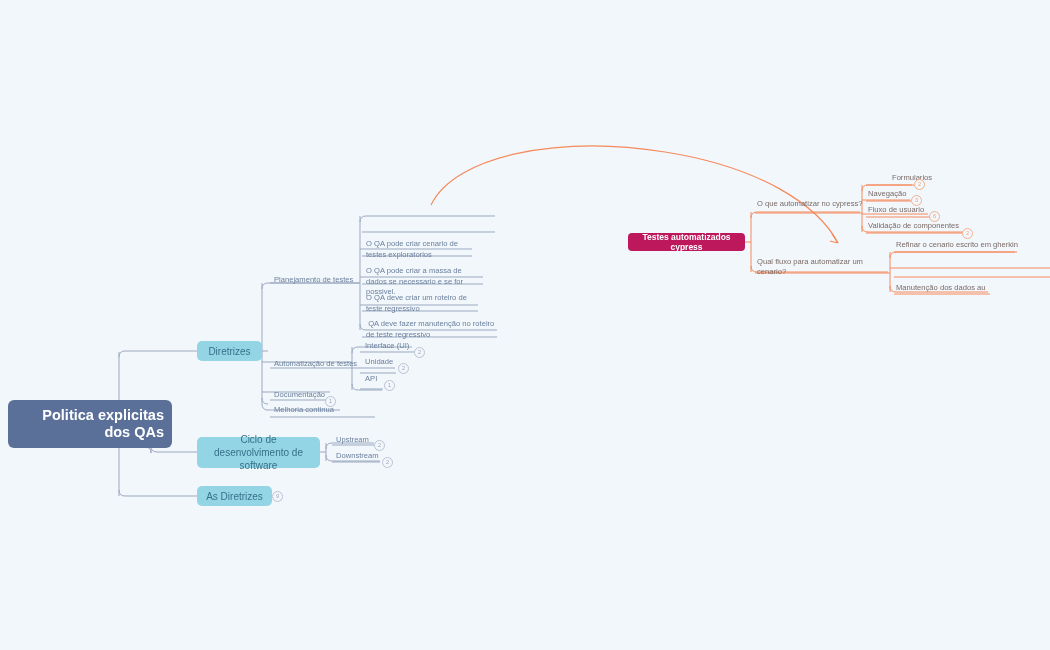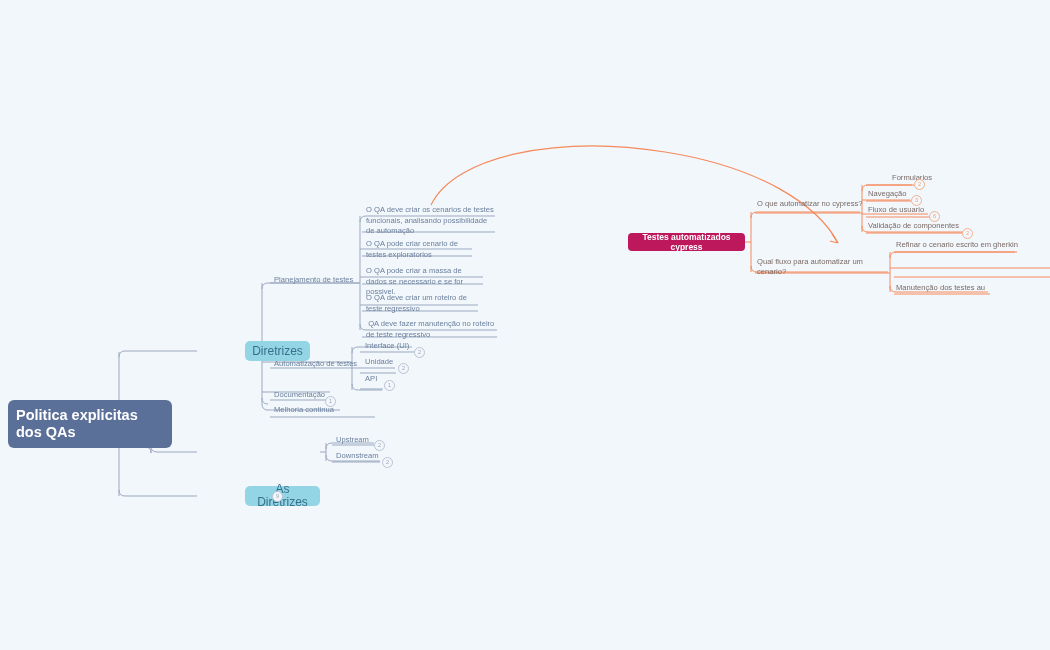--- a/index.html
+++ b/index.html
@@ -33,21 +33,21 @@
     white-space: pre-wrap;
   }
   
   .root-main {
     background: #5a7099;
     color: #ffffff;
     font-size: 14.5px;
     font-weight: bold;
     line-height: 17px;
     border-radius: 6px;
-    text-align: left;
+    text-align: right;
     display: flex;
     align-items: center;
     justify-content: center;
     padding: 4px 8px;
   }
   
   .root-orange {
     background: #be185d;
     color: #ffffff;
     font-size: 8.5px;
@@ -56,29 +56,28 @@
     text-align: center;
     display: flex;
     align-items: center;
     justify-content: center;
     padding: 3px 6px;
   }
   
   .box-blue {
     background: #93d5e5;
     color: #37708a;
-    font-size: 12px;
+    font-size: 10px;
     line-height: 13px;
     border-radius: 5px;
     text-align: center;
     display: flex;
     align-items: center;
     justify-content: center;
     padding: 0 8px;
-    margin-left: 48px;
   }
   
   .text-blue {
     color: #6a7f9b;
     font-size: 7.6px;
     line-height: 10.5px;
     padding: 1px 2px;
     display: flex;
     align-items: center;
   }
@@ -236,27 +235,27 @@
     <g>
       <path d="M431,205 C455,155 560,135 665,152 C760,167 818,205 838,243" fill="none" stroke="#f58a5c" stroke-width="1.2"></path>
       <path d="M838,243 L832,234 M838,243 L830,241" fill="none" stroke="#f58a5c" stroke-width="1.2"></path>
     </g>
   </svg>
 
   <div class="node root-main" style="left:8px; top:400px; width:164px; height:48px;">Politica explicitas dos QAs</div>
 
   <div class="node box-blue" style="left:197px; top:341px; width:65px; height:20px;">Diretrizes</div>
 
+  <div class="node box-blue" style="left:197px; top:437px; width:123px; height:31px;">Ciclo de desenvolvimento de software</div>
 
   <div class="node box-blue" style="left:197px; top:486px; width:75px; height:20px;">As Diretrizes</div>
   <div class="badge" style="left:272px; top:491px;">9</div>
 
   <div class="node text-blue" style="left:272px; top:272px; width:90px; height:16px;">Planejamento de testes</div>
 
-  <div class="node text-blue multi" style="left:364px; top:203px; width:132px; height:30px;">O QA deve criar os cenarios de testes funcionais, analisando possibilidade de automação</div>
 
   <div class="node text-blue multi" style="left:364px; top:237px; width:110px; height:20px;">O QA pode criar cenario de testes exploratorios</div>
 
   <div class="node text-blue multi" style="left:364px; top:264px; width:122px; height:20px;">O QA pode criar a massa de dados se necessario e se for possivel.</div>
 
   <div class="node text-blue multi" style="left:364px; top:291px; width:116px; height:20px;">O QA deve criar um roteiro de teste regressivo</div>
 
   <div class="node text-blue multi" style="left:364px; top:317px; width:135px; height:20px;"> QA deve fazer manutenção no roteiro de teste regressivo</div>
 
   <div class="node text-blue" style="left:272px; top:357px; width:92px; height:14px;">Automatização de testes</div>
@@ -295,15 +294,15 @@
 
   <div class="node text-orange" style="left:866px; top:204px; width:70px; height:12px;">Fluxo de usuario</div>
   <div class="badge orange" style="left:929px; top:211px;">6</div>
 
   <div class="node text-orange" style="left:866px; top:220px; width:104px; height:12px;">Validação de componentes</div>
   <div class="badge orange" style="left:962px; top:228px;">2</div>
 
   <div class="node text-orange" style="left:894px; top:239px; width:130px; height:12px;text-align:center;">Refinar o cenario escrito em gherkin</div>
 
 
-  <div class="node text-orange" style="left:894px; top:282px; width:100px; height:12px;">Manutenção dos testes au</div>
+  <div class="node text-orange" style="left:894px; top:282px; width:100px; height:12px;">Manutenção dos dados au</div>
 
 </div>
 
 </body></html>

